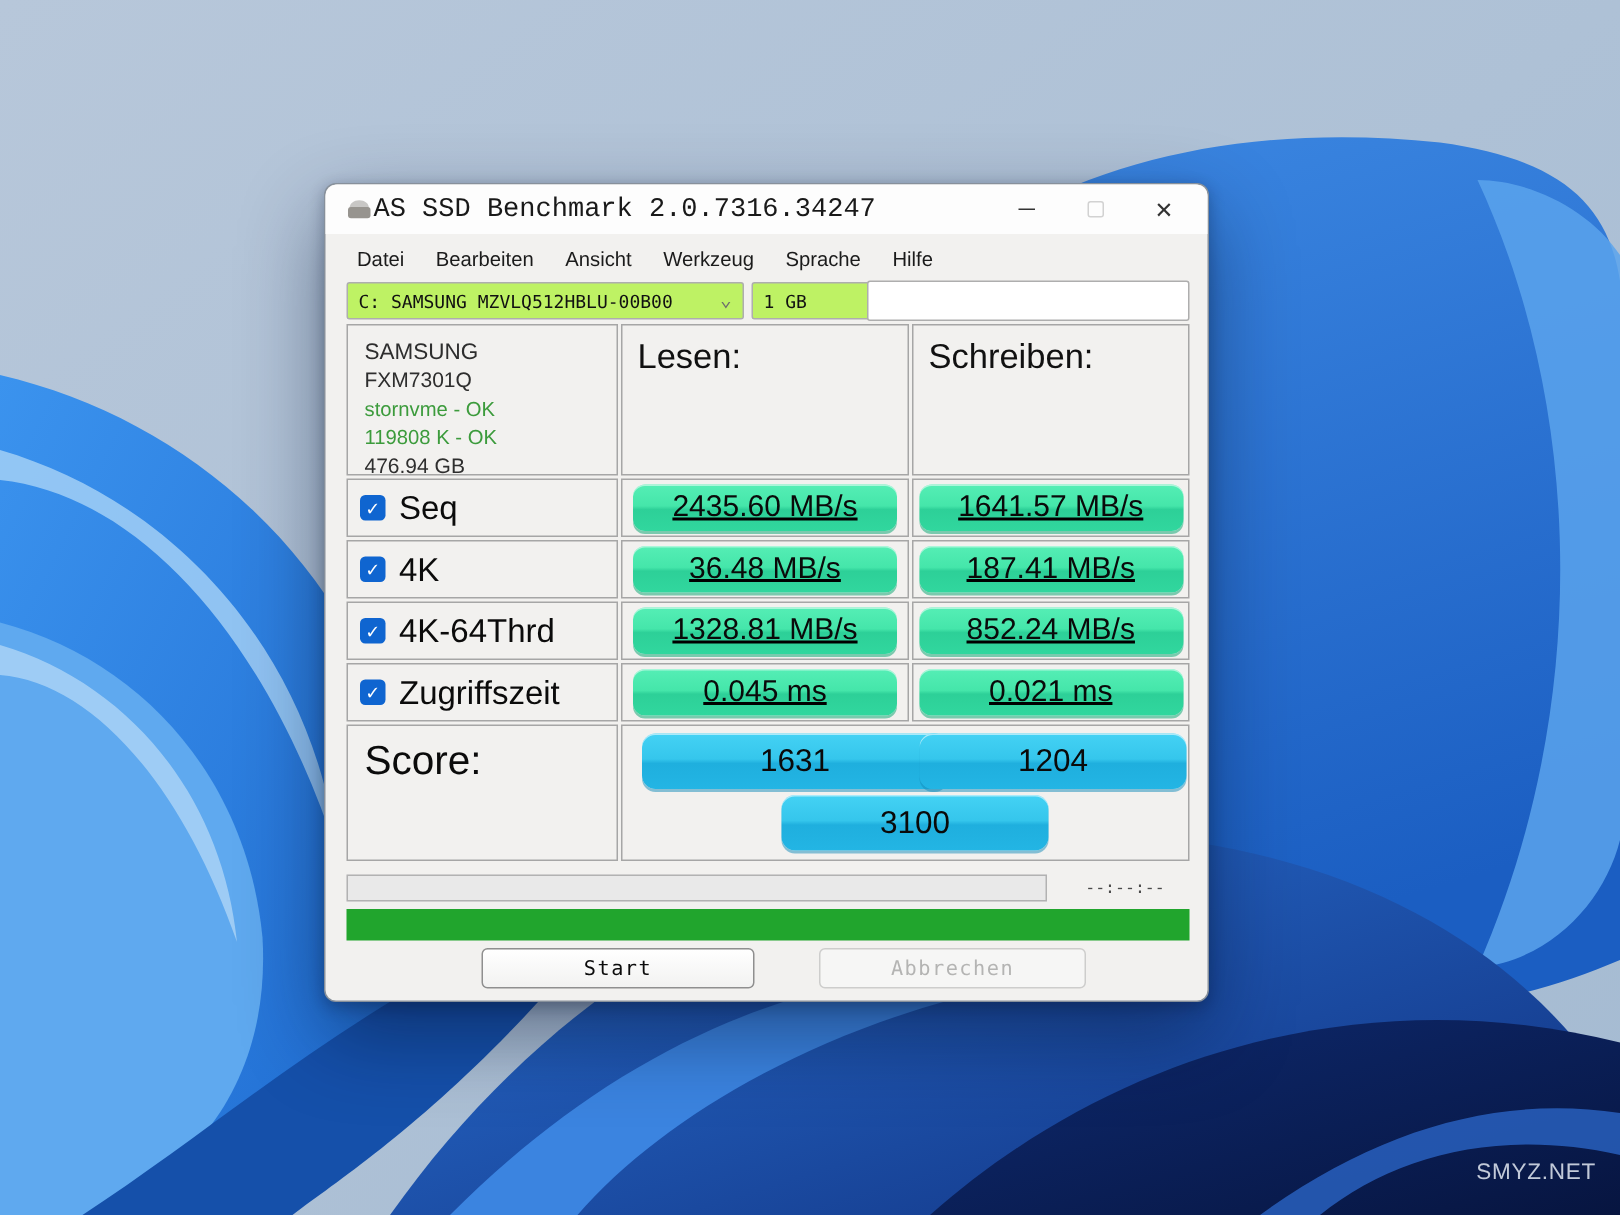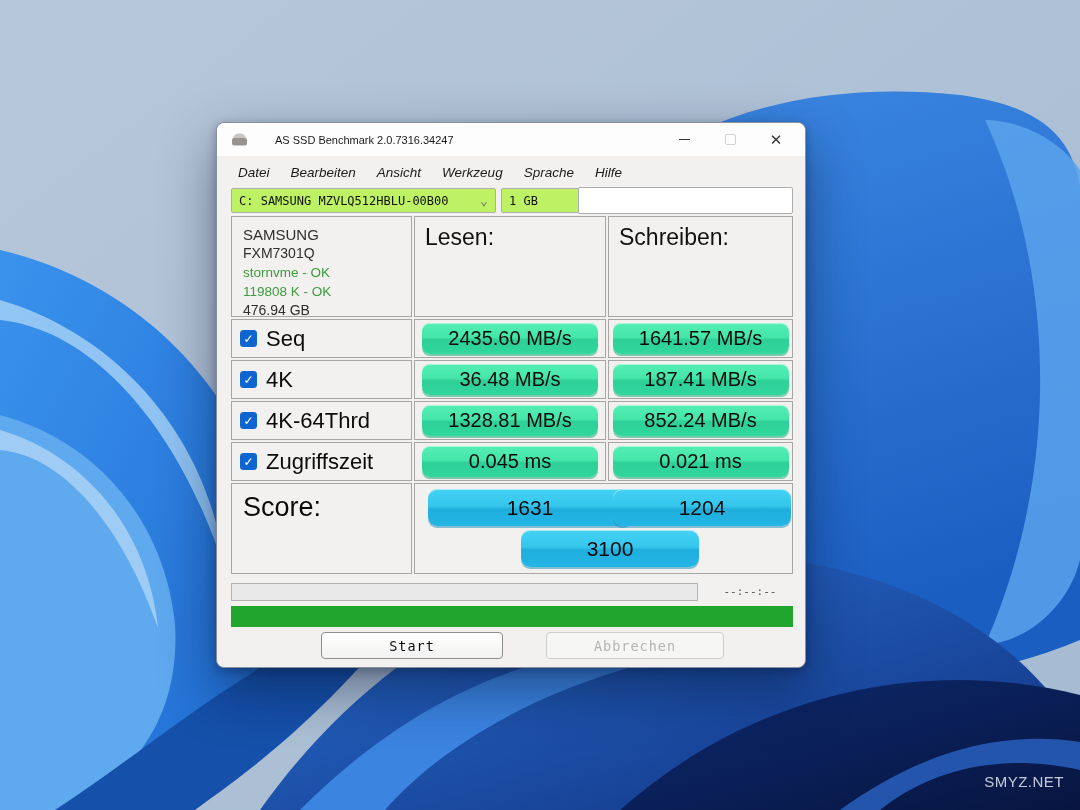--- a/index.html
+++ b/index.html
@@ -12,30 +12,30 @@
                font-size:15px; letter-spacing:.5px; z-index:2; }
 
   
   .win { position:absolute; left:216px; top:122px; width:590px; height:546px; z-index:5;
          background:#f2f1ef; border-radius:8px; border:1px solid #87909b;
          box-shadow:0 22px 55px rgba(5,15,45,.45), 0 3px 10px rgba(5,15,45,.3); }
 
   .titlebar { position:absolute; left:0; top:0; right:0; height:33px; background:#fdfdfd;
               border-radius:8px 8px 0 0; display:flex; align-items:center; }
   .app-icon { margin-left:14px; width:18px; height:16px; display:flex; align-items:center; }
-  .title-text { margin-left:26px; font-size:11px; color:#191919; }
+  .title-text { margin-left:0; font-size:18px; color:#191919;font-family:Liberation Mono, monospace; }
   .win-controls { margin-left:auto; display:flex; height:100%; }
   .win-btn { width:46px; height:100%; display:flex; align-items:center; justify-content:center;
              font-size:14px; color:#333; }
   .win-btn.min span { display:block; width:11px; height:0; border-top:1.6px solid #333; }
   .win-btn.max span { display:block; width:11px; height:11px; border:1.4px solid #d2d2d2; border-radius:2px; }
   .win-btn.close { font-size:15px; margin-right:6px; }
 
   .menubar { position:absolute; left:0; top:35px; height:28px; display:flex; align-items:center;
-             padding-left:21px; gap:21px;font-style:italic; }
+             padding-left:21px; gap:21px; }
   .menu-item { font-size:13.5px; color:#1b1b1b; }
 
   
   .toolbar { position:absolute; left:0; top:64px; height:30px; width:100%; }
   .combo { position:absolute; top:1px; height:25px; background:#bef264; border:1px solid #aeaeae;
            border-radius:2px; display:flex; align-items:center; font-family:"DejaVu Sans Mono", monospace;
            font-size:12px; color:#111; }
   .combo .ctext { padding-left:7px; white-space:nowrap; overflow:hidden; flex:1; }
   .combo .chev { width:22px; text-align:center; color:#6d6d6d; font-size:13px; line-height:10px; }
   .combo.drive { left:14px; width:265px; }
@@ -53,21 +53,21 @@
   .info-cell { padding:8px 11px; font-size:14px; color:#2e2e2e; line-height:19px; }
   .info-vendor { font-size:15px; }
   .info-green { color:#3c9b3c; font-size:13.5px; }
   .hdr-label { font-size:23px; color:#111; padding:7px 0 0 10px; }
 
   .data-row .cell { height:39px; display:flex; align-items:center; }
   .label-cell { padding-left:8px; gap:9px; }
   .checkbox { width:17px; height:17px; border-radius:3.5px; background:#0f65d0; color:#fff;
               display:flex; align-items:center; justify-content:center; font-size:12px; flex:none; }
   .row-label { font-size:22px; color:#0b0b0b; }
-  .pill-cell { justify-content:center; }
+  .pill-cell { justify-content:center;text-decoration:underline; }
   .pill { width:176px; height:31px; border-radius:8px; display:flex; align-items:center; justify-content:center;
           font-size:20px; color:#0a0a0a;
           background:linear-gradient(180deg,#55eeb5 0%,#45e6aa 46%,#2dd098 54%,#31d79e 100%);
           box-shadow:0 2px 0 rgba(23,170,120,.55), inset 0 1px 0 rgba(255,255,255,.5); }
 
   .score-row .cell { height:91px; }
   .score-label { font-size:27px; color:#0b0b0b; padding:8px 0 0 11px; }
   .score-cell { width:379px; position:relative; }
   .bluepill { position:absolute; height:37px; border-radius:9px; display:flex; align-items:center;
               justify-content:center; font-size:21px; color:#0a0a0a;

